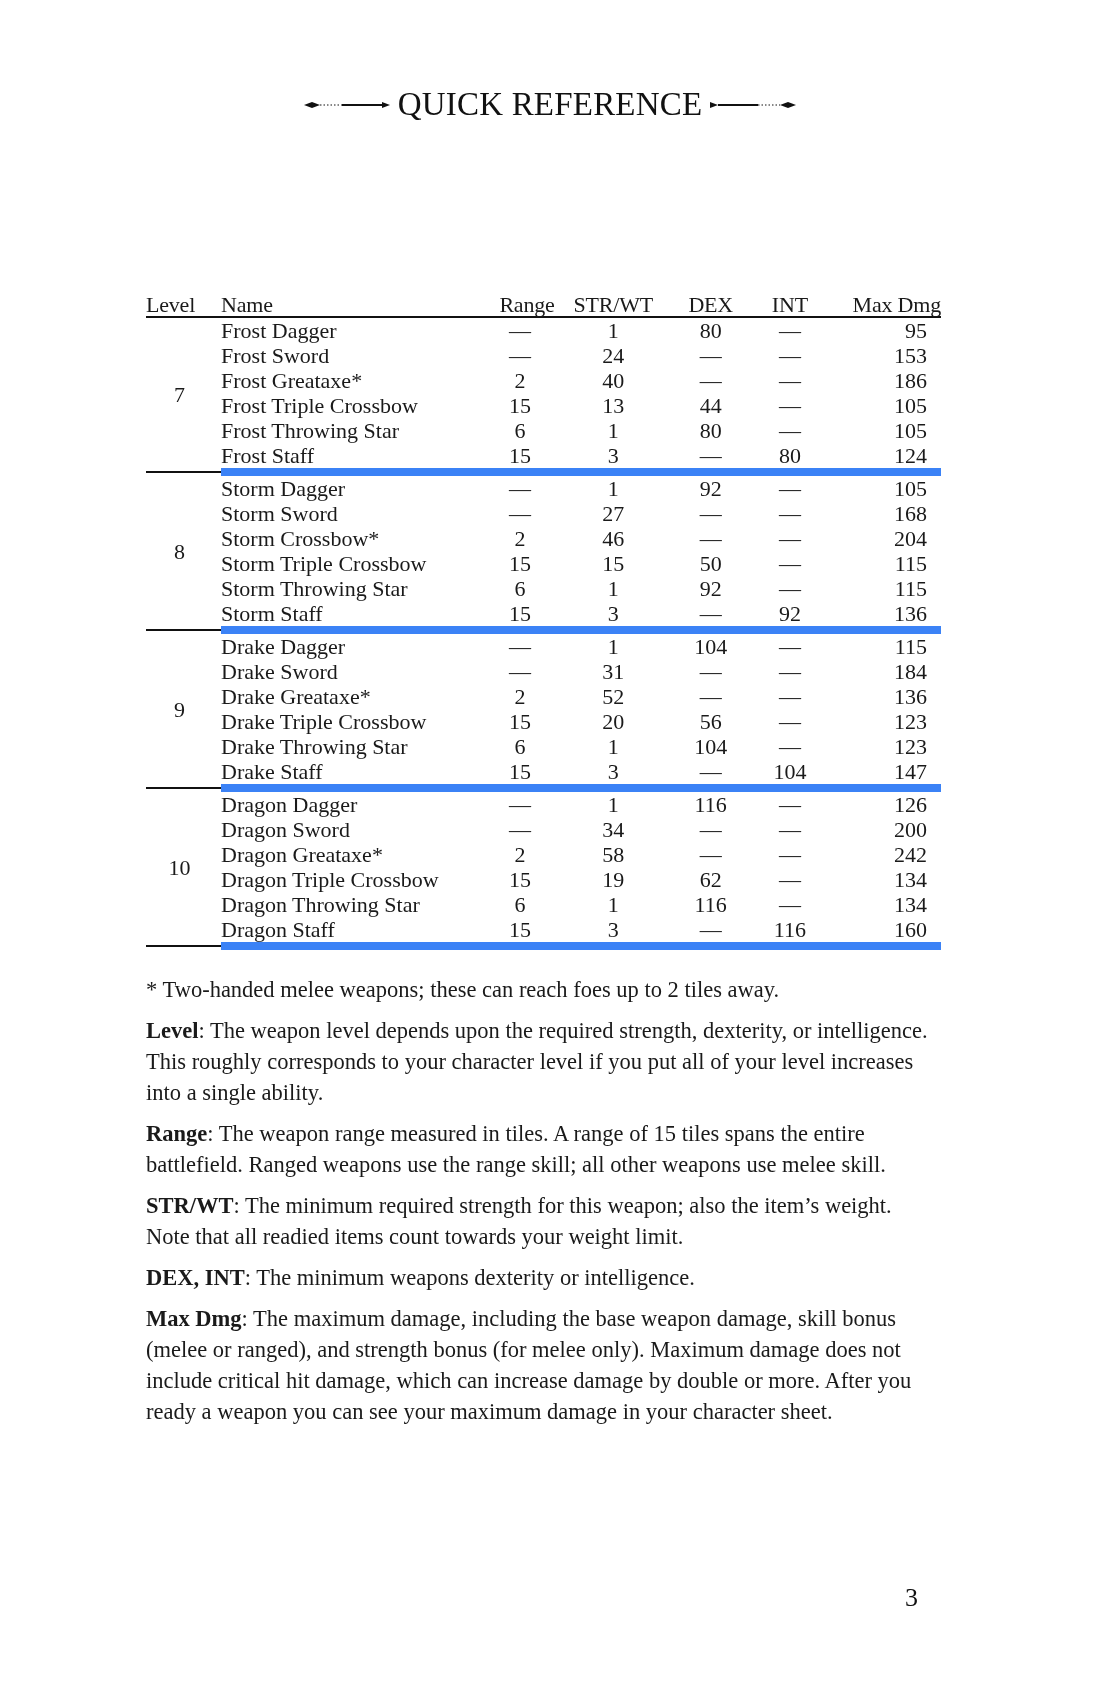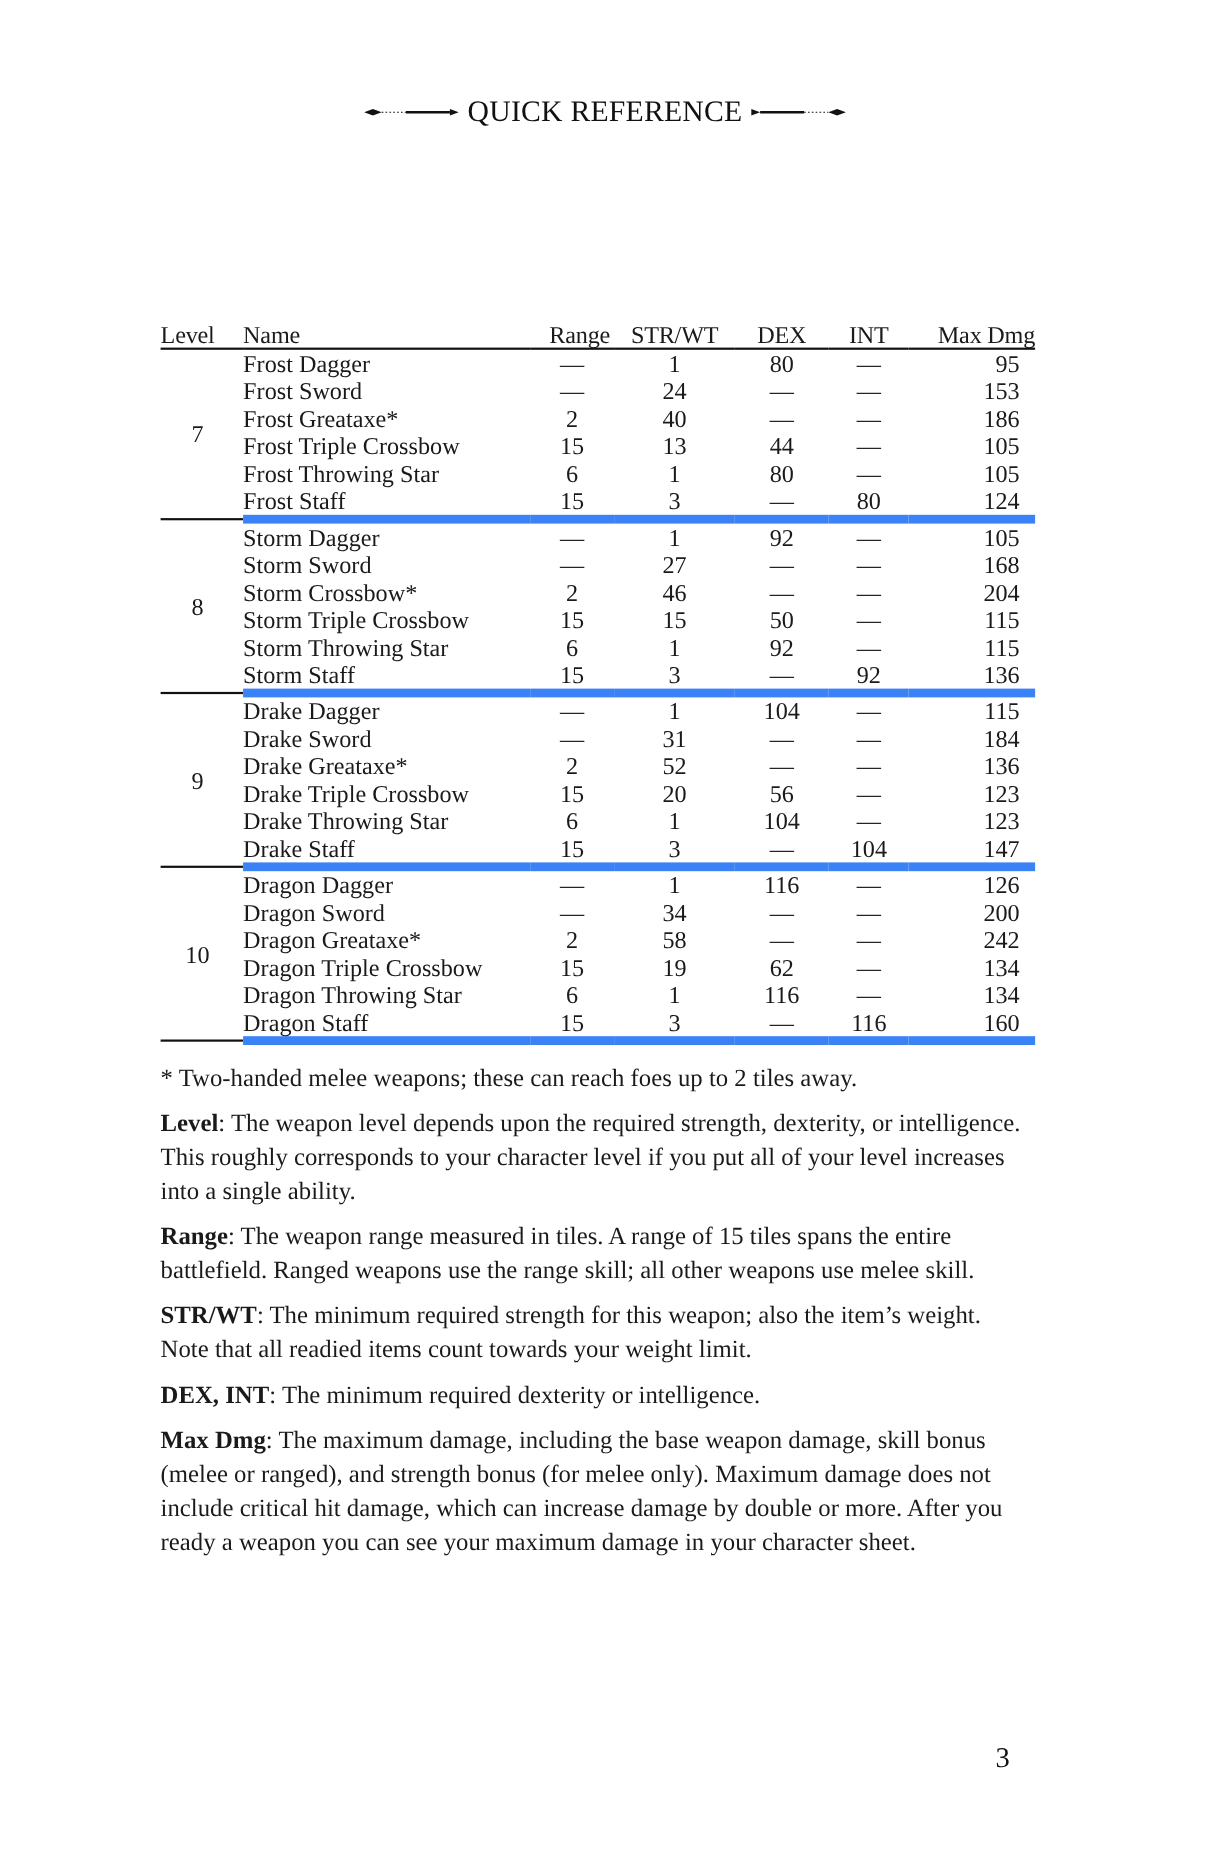--- a/index.html
+++ b/index.html
@@ -5,21 +5,21 @@
     html, body { margin: 0; padding: 0; background: #ffffff; }
     body {
       width: 1100px; height: 1700px; position: relative; overflow: hidden;
       font-family: "Liberation Serif", "DejaVu Serif", serif; color: #1a1a1a;
     }
     .header {
       position: absolute; top: 86px; left: 0; width: 1100px;
       display: flex; justify-content: center; align-items: center; gap: 6px;
     }
     .header .title {
-      font-size: 27px; letter-spacing: 0.2px; font-variant: small-caps;
+      font-size: 33px; letter-spacing: 0.2px; font-variant: small-caps;
       font-family: "Liberation Serif", serif; color: #111;
     }
     .orn { display: inline-block; width: 90px; height: 14px; }
     .content {
       position: absolute; left: 146px; width: 795px; top: 290px;
     }
     table.weapons {
       width: 795px; border-collapse: collapse; font-size: 22px; line-height: 23px;
     }
     table.weapons th {
@@ -33,21 +33,21 @@
     table.weapons th.th-str { width: 105px; }
     table.weapons th.th-dex { width: 82px; }
     table.weapons th.th-int { width: 70px; }
     table.weapons th.th-dmg { width: 110px; text-align: right; }
     table.weapons td { padding: 0; height: 25px; text-align: center; white-space: nowrap; }
     table.weapons td.lvl { text-align: center; padding-right: 8px; vertical-align: middle; width: 60px; }
     table.weapons td.name { text-align: left; }
     table.weapons td.range { text-align: center; }
     table.weapons td.dmg { text-align: right; padding-right: 14px; }
     table.weapons tr.group-end td { border-bottom: 8px solid #3b82f6; }
-    .notes { margin-top: 14px; font-size: 22.5px; line-height: 31px; width: 795px; }
+    .notes { margin-top: 24px; font-size: 22.5px; line-height: 31px; width: 795px; }
     .notes p { margin: 0 0 10px 0; }
     .notes b { font-weight: bold; }
     .page-number {
       position: absolute; left: 905px; top: 1583px; font-size: 26px; color: #111;
     }
   </style>
 </head>
 <body>
 
 <div class="header">
@@ -278,19 +278,19 @@
         </tr>
       </tbody>
   </table>
 
   <div class="notes">
     <p>* Two-handed melee weapons; these can reach foes up to 2 tiles away.</p>
     <div id="definitions">
         <p><b>Level</b><span>: The weapon level depends upon the required strength, dexterity, or intelligence. This roughly corresponds to your character level if you put all of your level increases into a single ability.</span></p>
         <p><b>Range</b><span>: The weapon range measured in tiles. A range of 15 tiles spans the entire battlefield. Ranged weapons use the range skill; all other weapons use melee skill.</span></p>
         <p><b>STR/WT</b><span>: The minimum required strength for this weapon; also the item’s weight. Note that all readied items count towards your weight limit.</span></p>
-        <p><b>DEX, INT</b><span>: The minimum required dexterity or intelligence.</span></p>
+        <p><b>DEX, INT</b><span>: The minimum weapons dexterity or intelligence.</span></p>
         <p><b>Max Dmg</b><span>: The maximum damage, including the base weapon damage, skill bonus (melee or ranged), and strength bonus (for melee only). Maximum damage does not include critical hit damage, which can increase damage by double or more. After you ready a weapon you can see your maximum damage in your character sheet.</span></p>
       </div>
   </div>
 </div>
 
 <div class="page-number">3</div>
 
 </body></html>

